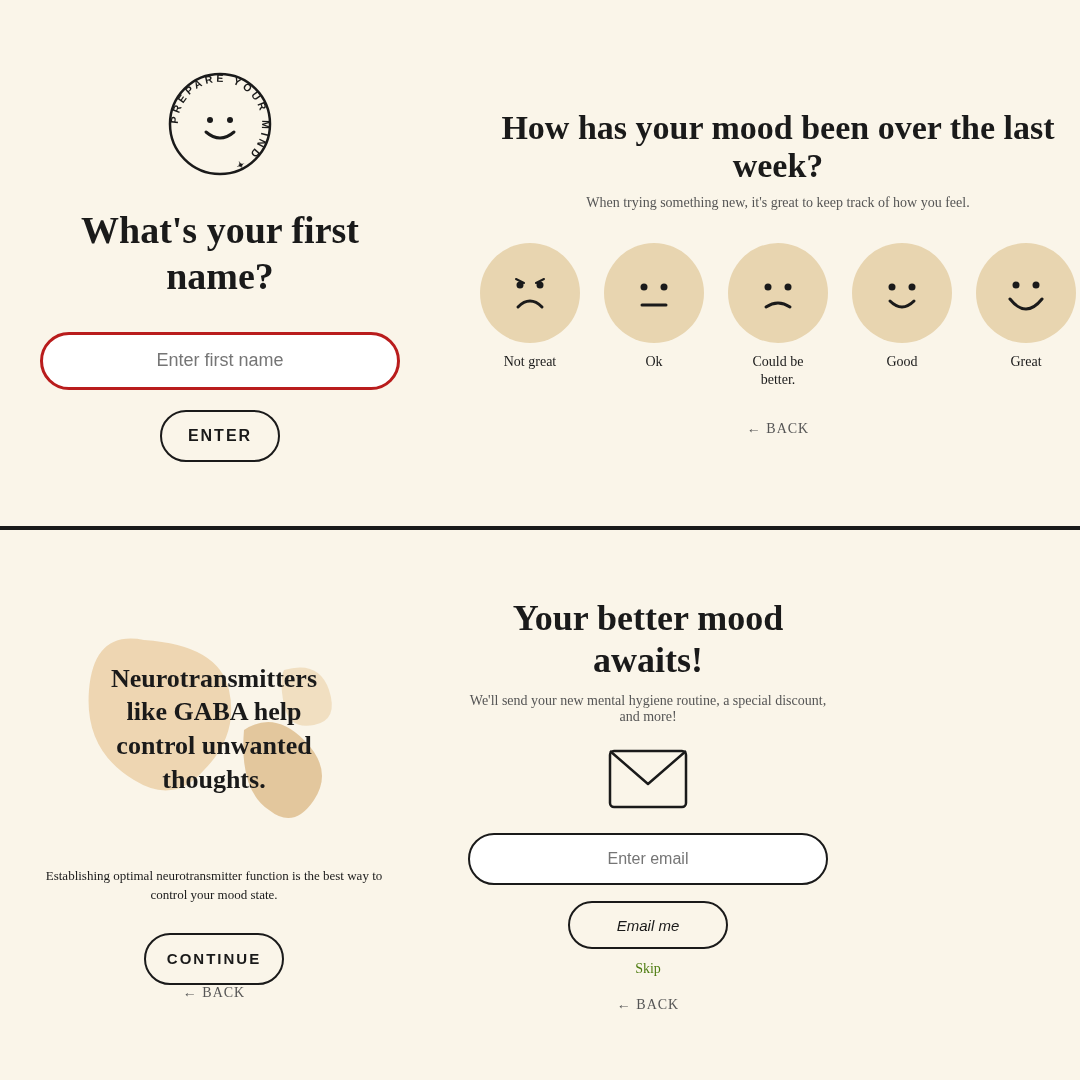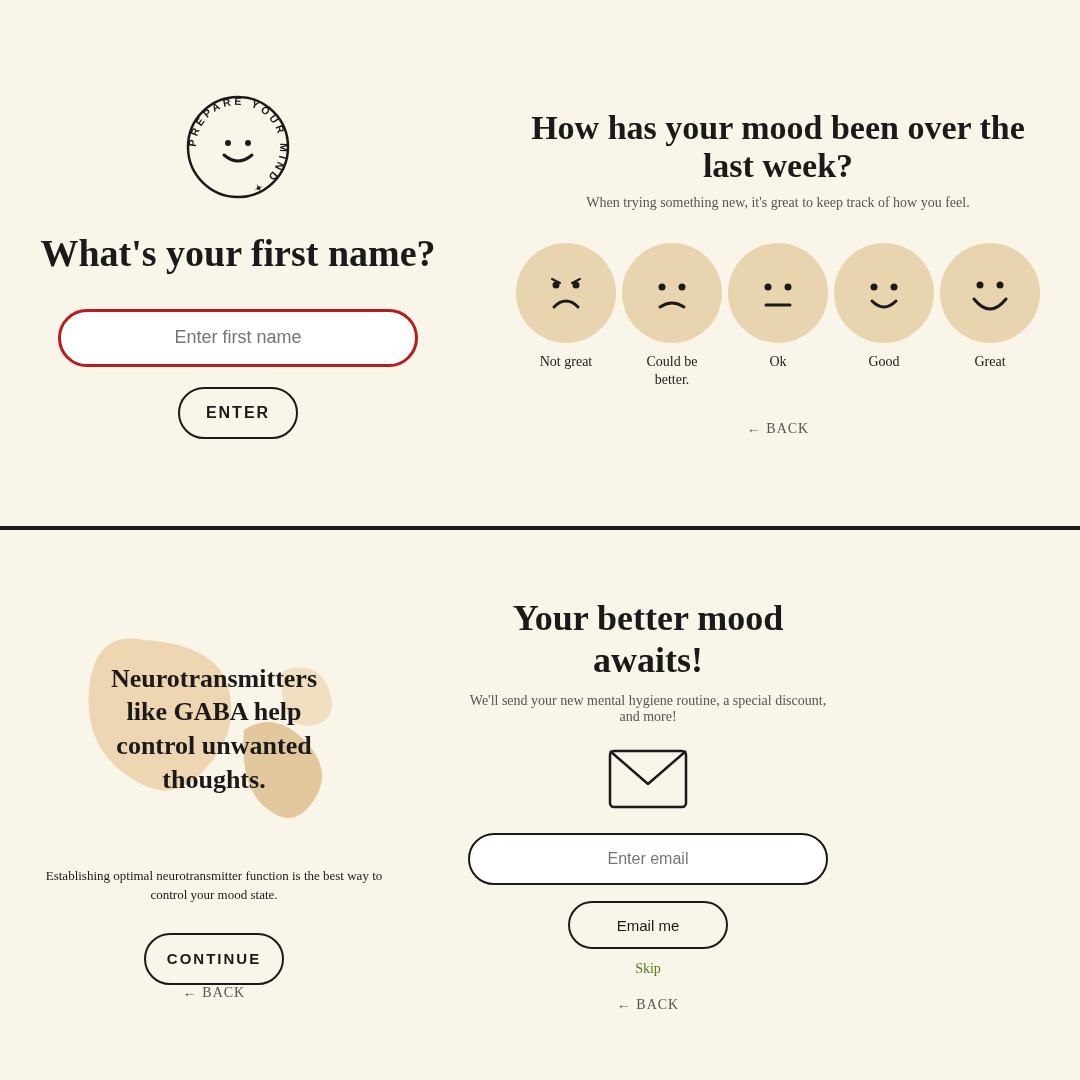--- a/index.html
+++ b/index.html
@@ -97,21 +97,21 @@
 
     .mood-subtitle {
       font-size: 14px;
       color: #555;
       text-align: center;
       margin-bottom: 32px;
     }
 
     .mood-options {
       display: flex;
-      gap: 6px;
+      gap: 24px;
       align-items: flex-start;
       margin-bottom: 32px;
     }
 
     .mood-item {
       display: flex;
       flex-direction: column;
       align-items: center;
       gap: 10px;
       cursor: pointer;
@@ -261,20 +261,21 @@
     .email-me-button {
       width: 160px;
       height: 48px;
       border-radius: 40px;
       border: 2px solid #1a1a1a;
       background: transparent;
       font-size: 15px;
       color: #1a1a1a;
       cursor: pointer;
       margin-bottom: 12px;
+      font-style: italic;
     }
 
     .skip-link {
       font-size: 14px;
       color: #4d7c0f;
       cursor: pointer;
       margin-bottom: 20px;
     }
 
     .bottom-right-back {
@@ -331,35 +332,35 @@
           </svg>
         </div>
         <span class="mood-label">Not great</span>
       </div>
 
       <div class="mood-item">
         <div class="mood-face">
           <svg viewBox="0 0 60 60" xmlns="http://www.w3.org/2000/svg">
             <circle cx="20" cy="24" r="3.5" fill="#1a1a1a"></circle>
             <circle cx="40" cy="24" r="3.5" fill="#1a1a1a"></circle>
-            <path d="M 18 44 Q 30 36 42 44" stroke="#1a1a1a" stroke-width="3" fill="none" stroke-linecap="round"></path>
+            <line x1="18" y1="42" x2="42" y2="42" stroke="#1a1a1a" stroke-width="3" stroke-linecap="round"></line>
           </svg>
         </div>
-        <span class="mood-label">Could be<br>better.</span>
+        <span class="mood-label">Ok</span>
       </div>
 
       <div class="mood-item">
         <div class="mood-face">
           <svg viewBox="0 0 60 60" xmlns="http://www.w3.org/2000/svg">
             <circle cx="20" cy="24" r="3.5" fill="#1a1a1a"></circle>
             <circle cx="40" cy="24" r="3.5" fill="#1a1a1a"></circle>
-            <line x1="18" y1="42" x2="42" y2="42" stroke="#1a1a1a" stroke-width="3" stroke-linecap="round"></line>
+            <path d="M 18 44 Q 30 36 42 44" stroke="#1a1a1a" stroke-width="3" fill="none" stroke-linecap="round"></path>
           </svg>
         </div>
-        <span class="mood-label">Ok</span>
+        <span class="mood-label">Could be<br>better.</span>
       </div>
 
       <div class="mood-item">
         <div class="mood-face">
           <svg viewBox="0 0 60 60" xmlns="http://www.w3.org/2000/svg">
             <circle cx="20" cy="24" r="3.5" fill="#1a1a1a"></circle>
             <circle cx="40" cy="24" r="3.5" fill="#1a1a1a"></circle>
             <path d="M 18 38 Q 30 50 42 38" stroke="#1a1a1a" stroke-width="3" fill="none" stroke-linecap="round"></path>
           </svg>
         </div>

